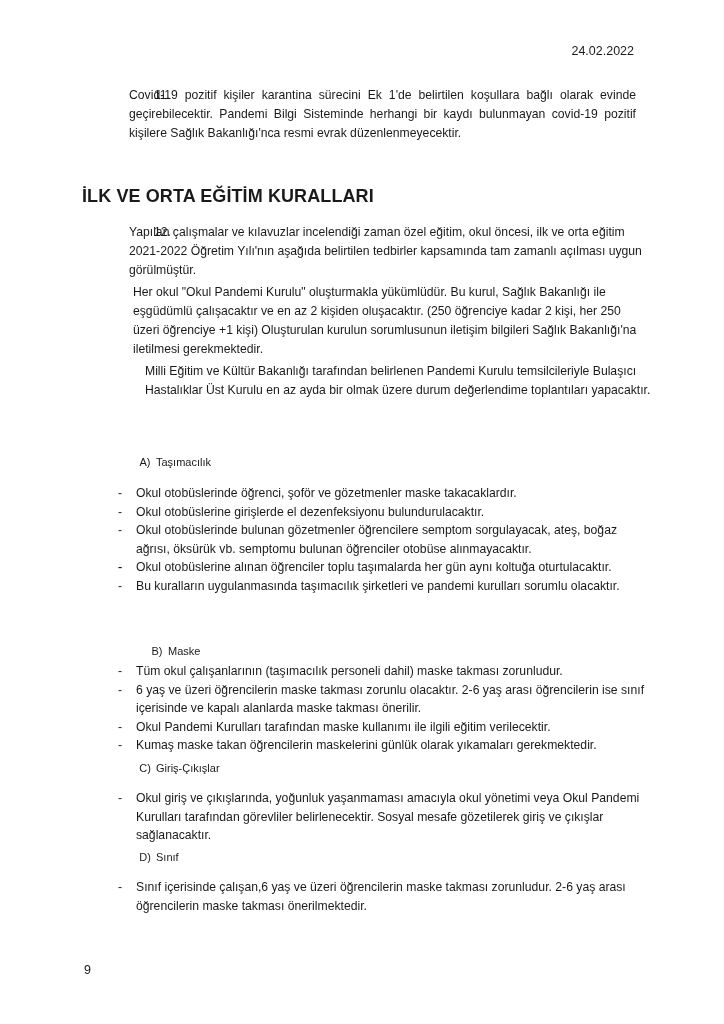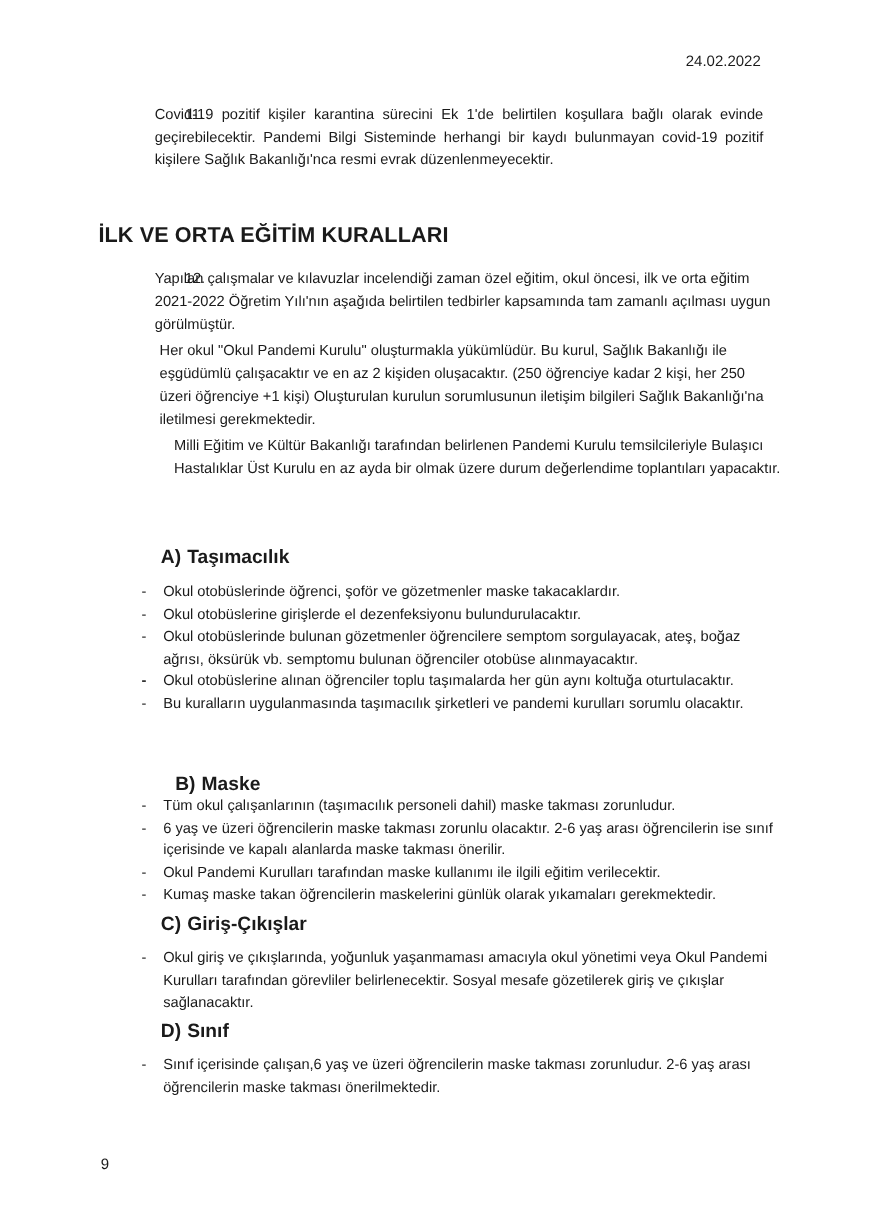--- a/index.html
+++ b/index.html
@@ -10,21 +10,21 @@
   }
   .abs { position: absolute; }
   .date { right: 90px; top: 44px; font-size: 12.5px; }
   .num-item { left: 106px; width: 530px; line-height: 19px; }
   .num-item .num { position: absolute; left: 0; top: 0; font-weight: normal; margin-left: 48px; }
   .num-item .txt { display: block; padding-left: 23px; }
   .justify { text-align: justify; }
   .justify.lastfix { text-align-last: left; }
   .heading { left: 82px; top: 186px; font-weight: bold; font-size: 18px; letter-spacing: 0.1px; }
   .para { left: 133px; width: 510px; line-height: 19px; }
-  .sub { left: 134px; font-weight: bold; font-size: 16px; }
+  .sub { left: 134px; font-weight: normal; font-size: 11px; text-align: center; }
   .sub .letter { display: inline-block; width: 22px; }
   .list { left: 118px; width: 530px; margin: 0; padding: 0; list-style: none; }
   .list li { position: relative; padding-left: 18px; line-height: 18.6px; }
   .list li .dash { position: absolute; left: 0; top: 0; }
   .pagenum { left: 84px; top: 963px; font-size: 12.5px; }
 </style>
 </head>
 <body>
 
 <div class="abs date">24.02.2022</div>

